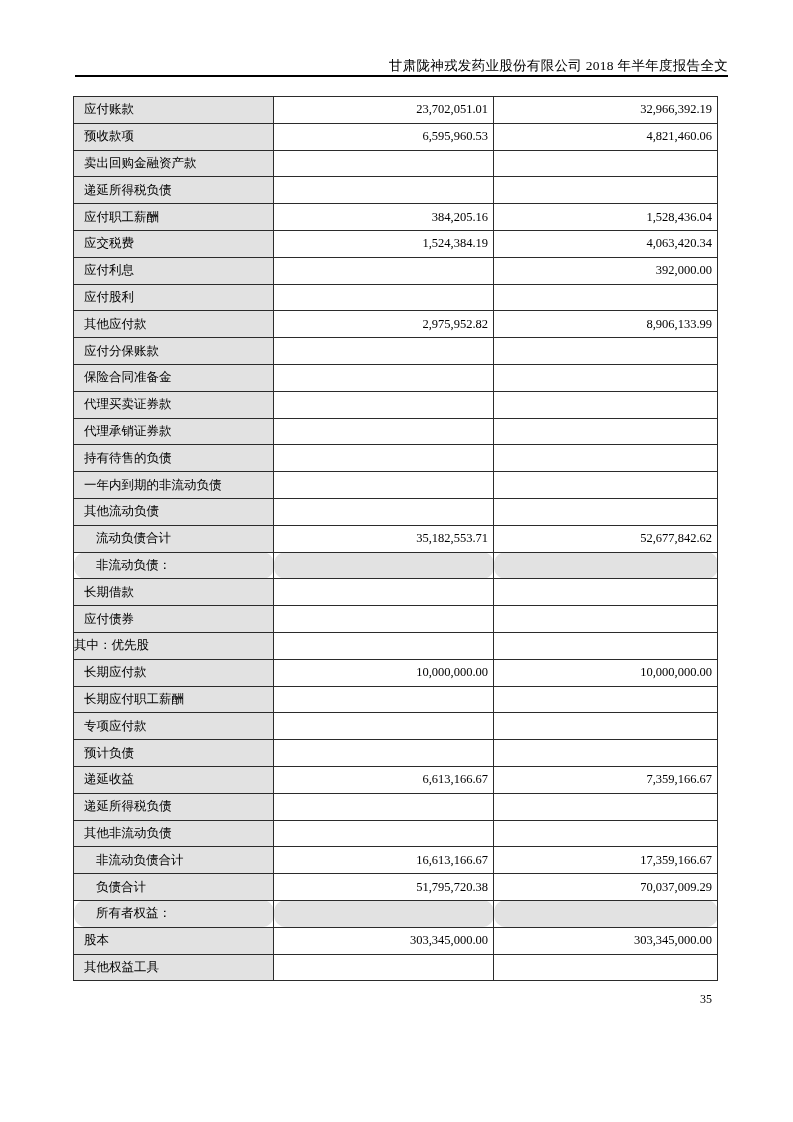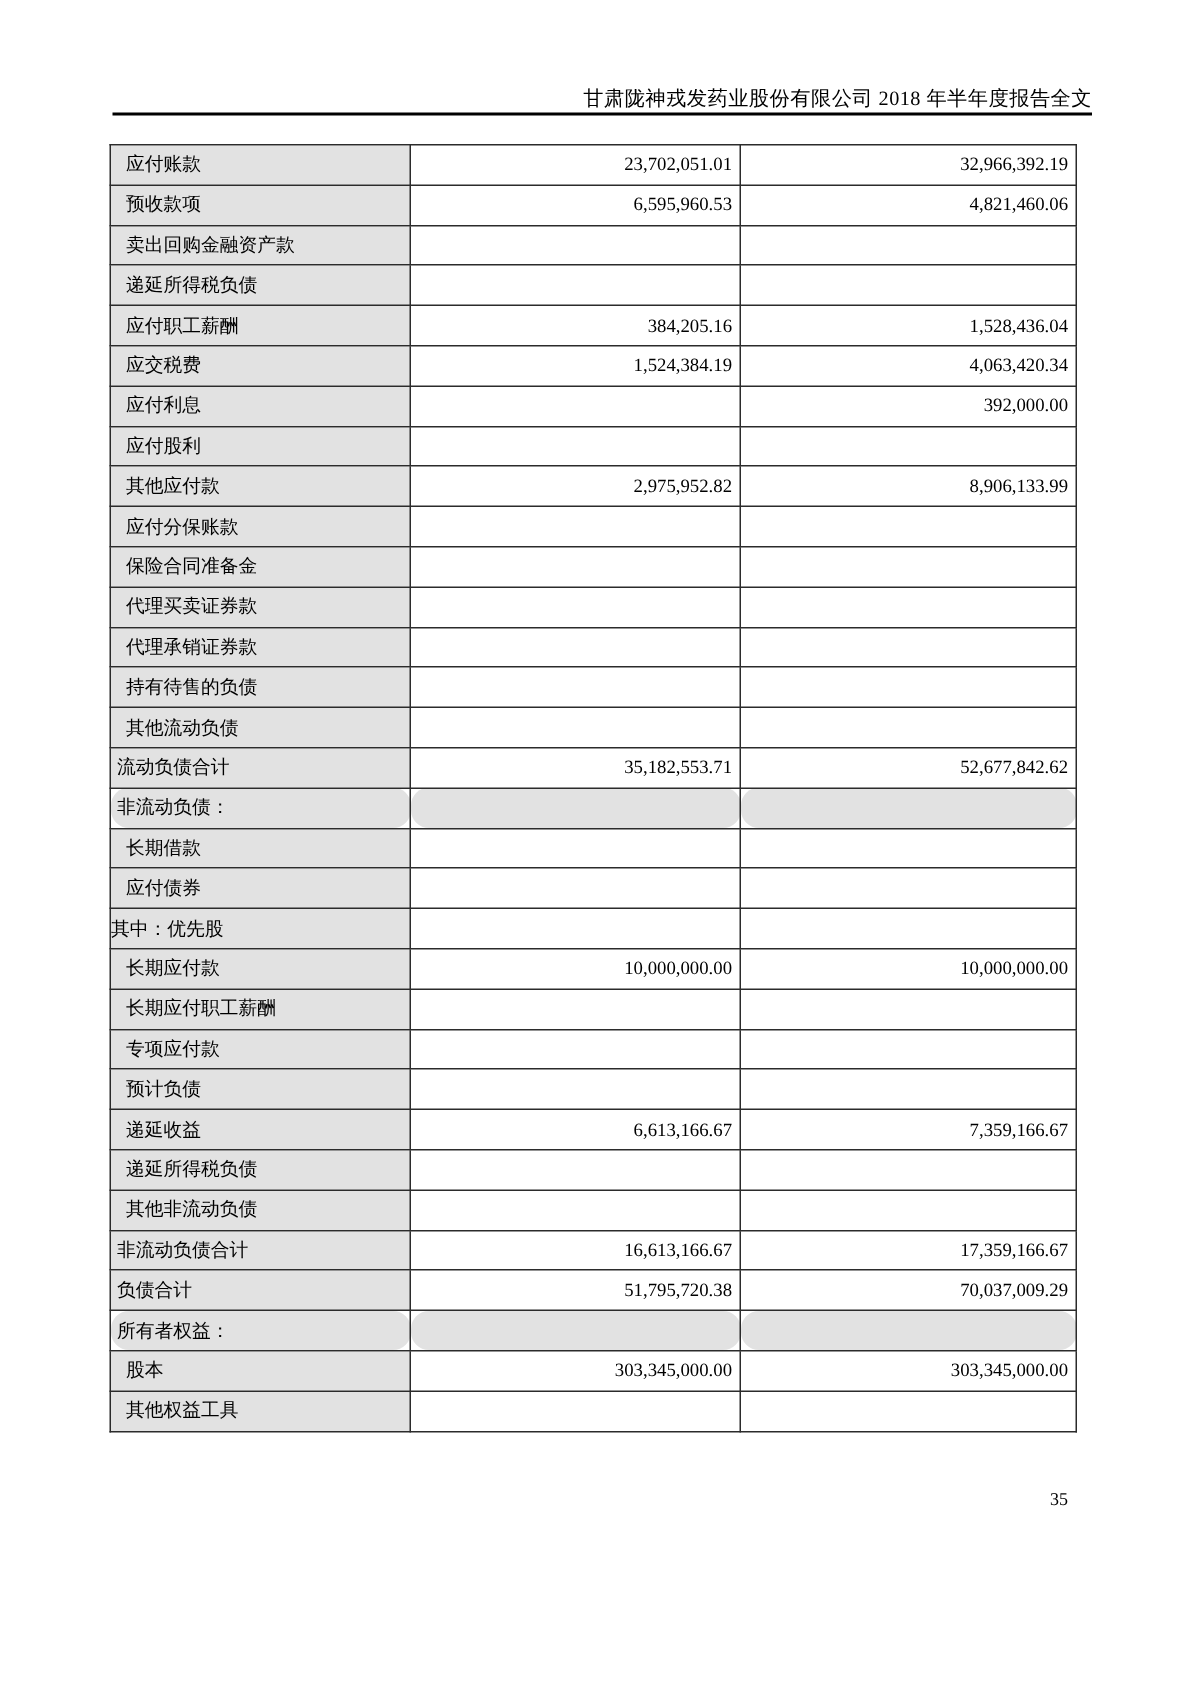--- a/index.html
+++ b/index.html
@@ -51,21 +51,21 @@
     overflow: hidden;
     white-space: nowrap;
   }
   .fin-table td.label { background: var(--label-bg, #e2e2e2); }
   .fin-table td.value {
     background: #ffffff;
     text-align: right;
     padding-right: 5px;
   }
   .fin-table tr.section td { background: var(--label-bg, #e2e2e2); border-radius: 12px; }
-  .fin-table td.ind0 { padding-left: 4px; }
+  .fin-table td.ind0 { padding-left: 22px; }
   .fin-table td.ind1 { padding-left: 10px; }
   .fin-table td.ind2 { }
   .fin-table td.ind3 { padding-left: 62px; }
   .page-number {
     position: absolute;
     top: 992px;
     left: 700px;
     font-size: 12px;
   }
 </style>
@@ -150,20 +150,25 @@
           <td class="label ind1">代理承销证券款</td>
           <td class="value"></td>
           <td class="value"></td>
         </tr>
         <tr>
           <td class="label ind1">持有待售的负债</td>
           <td class="value"></td>
           <td class="value"></td>
         </tr>
         <tr>
+          <td class="label ind1">一年内到期的非流动负债</td>
+          <td class="value"></td>
+          <td class="value"></td>
+        </tr>
+        <tr>
           <td class="label ind1">其他流动负债</td>
           <td class="value"></td>
           <td class="value"></td>
         </tr>
         <tr>
           <td class="label ind0">流动负债合计</td>
           <td class="value">35,182,553.71</td>
           <td class="value">52,677,842.62</td>
         </tr>
         <tr class="section">

